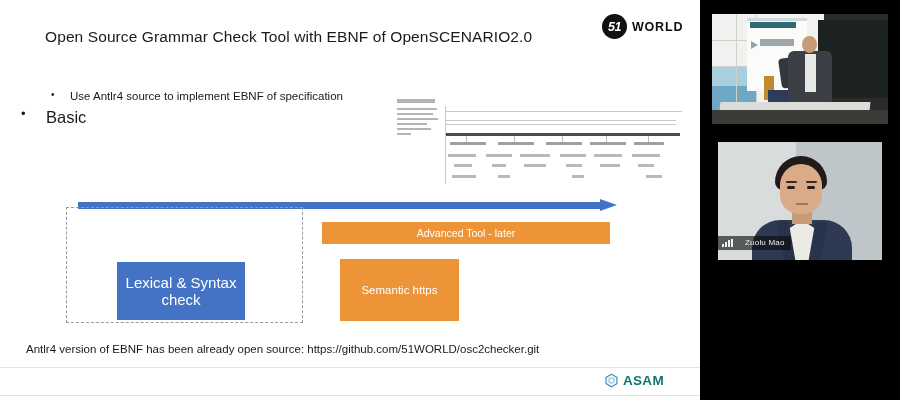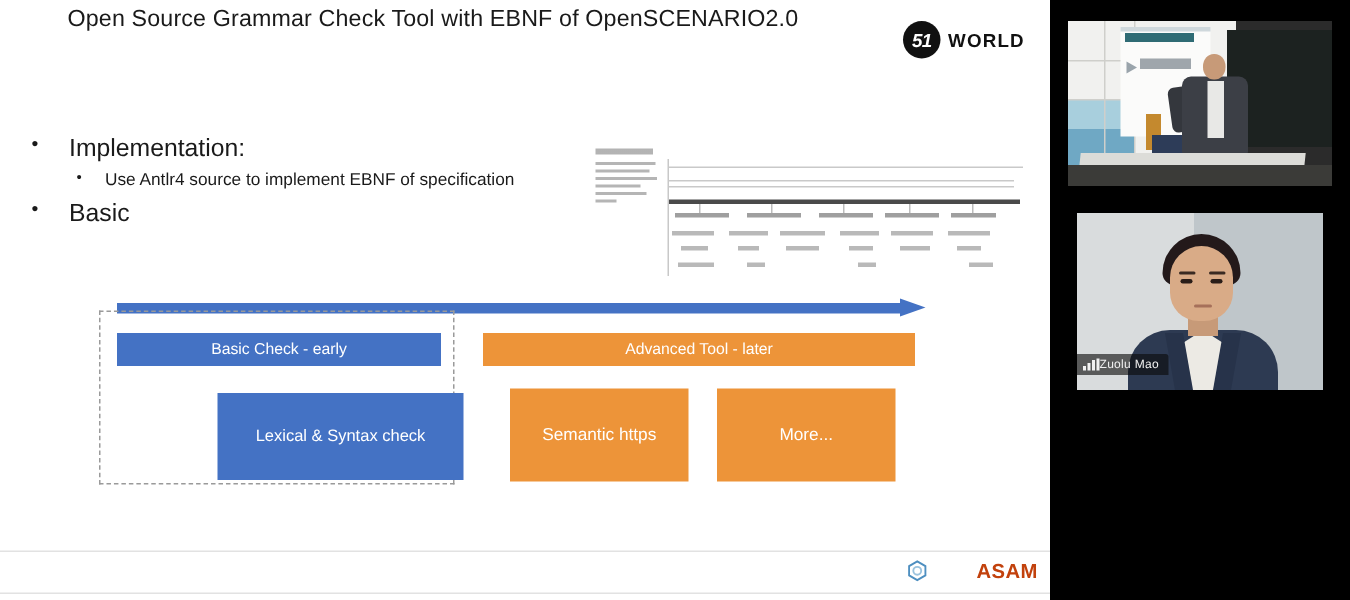--- a/index.html
+++ b/index.html
@@ -25,21 +25,21 @@
     position: absolute;
     left: 0; top: 0;
     width: 700px; height: 400px;
     background: #ffffff;
     overflow: hidden;
   }
 
   
   .slide-title {
     position: absolute;
-    left: 45px; top: 4px;
+    left: 45px; top: 28px;
     font-size: 15.5px;
     color: #1a1a1a;
     letter-spacing: 0.1px;
     white-space: nowrap;
     text-align: right;
   }
 
   
   .logo51 {
     position: absolute;
@@ -190,21 +190,21 @@
     justify-content: center;
     color: #ffffff;
     text-align: center;
     box-sizing: border-box;
   }
   .dbox.blue { background: #4472C4; }
   .dbox.orange { background: #ED9439; }
 
   .box-basic     { left: 78px;  top: 222px; width: 216px; height: 22px; font-size: 10.5px; }
   .box-advanced  { left: 322px; top: 222px; width: 288px; height: 22px; font-size: 10.5px; }
-  .box-lexical   { left: 117px; top: 262px; width: 164px; height: 58px; font-size: 11px; margin-left: 28px; }
+  .box-lexical   { left: 117px; top: 262px; width: 128px; height: 58px; font-size: 15px; }
   .box-semantic  { left: 340px; top: 259px; width: 119px; height: 62px; font-size: 11.5px; }
   .box-more      { left: 478px; top: 259px; width: 119px; height: 62px; font-size: 11.5px; }
 
   
   .caption {
     position: absolute;
     left: 26px; top: 343px;
     font-size: 11.5px;
     color: #1a1a1a;
     white-space: nowrap;
@@ -222,23 +222,22 @@
     position: absolute;
     left: 604px; top: 373px;
     display: flex;
     align-items: center;
     gap: 4px;
   }
   .asam-mark { width: 15px; height: 15px; }
   .asam-text {
     font-size: 13.5px;
     font-weight: bold;
-    color: #c2410c;
+    color: #0f766e;
     letter-spacing: 0.3px;
-    margin-left: 28px;
   }
 
   
   #videos {
     position: absolute;
     left: 700px; top: 0;
     width: 200px; height: 400px;
     background: #000000;
   }
   .vtile { position: absolute; left: 0; width: 200px; overflow: hidden; background: #000; }
@@ -399,21 +398,21 @@
     width: 12px; height: 38px;
     background: #27334a;
     transform: skewX(-10deg);
   }
   .v2-namebar {
     position: absolute; left: 0px; top: 94px;
     padding: 2px 6px 3px 4px;
     background: rgba(10,10,10,0.62);
     display: flex;
     align-items: center;
-    gap: 0;
+    gap: 12px;
     border-radius: 0 2px 0 0;
   }
   .v2-signal { display: flex; align-items: flex-end; gap: 1px; height: 8px; }
   .v2-signal i { width: 2px; background: #f2f2f2; display: block; }
   .v2-signal i:nth-child(1){height:3px}
   .v2-signal i:nth-child(2){height:5px}
   .v2-signal i:nth-child(3){height:7px}
   .v2-signal i:nth-child(4){height:8px}
   .v2-name {
     font-size: 8px;
@@ -430,21 +429,20 @@
   <div id="slide">
 
     <div class="slide-title">Open Source Grammar Check Tool with EBNF of OpenSCENARIO2.0</div>
 
     <div class="logo51">
       <div class="logo51-mark">51</div>
       <div class="logo51-text">WORLD</div>
     </div>
 
     <div class="bullets">
-      <div class="bullet-l1">Implementation:</div>
       <div class="bullet-l2">Use Antlr4 source to implement EBNF of specification</div>
       <div class="bullet-l1">Basic</div>
     </div>
 
     <div class="tree-shot">
       <div class="ts-title"></div>
       <div class="ts-sidebar">
         <i></i>
           <i></i>
           <i></i>
@@ -490,30 +488,29 @@
       <div class="ts-leaf" style="left:252px; top:77px; width:16px;"></div>
     </div>
 
     <div class="arrow-wrap">
       <div class="arrow-shaft"></div>
       <div class="arrow-head"></div>
     </div>
 
     <div class="dashed-region"></div>
 
-    <div class="dbox blue box-basic">Basic Check - early</div>
 
     <div class="dbox orange box-advanced">Advanced Tool - later</div>
 
     <div class="dbox blue box-lexical">Lexical &amp; Syntax check</div>
 
     <div class="dbox orange box-semantic">Semantic https</div>
 
-    <div class="dbox orange box-more">More...</div>
-
+
+    <div class="caption">Antlr4 version of EBNF has been already open source: https://github.com/51WORLD/osc2checker.git</div>
 
     <div class="footer-rule"></div>
     <div class="footer-rule bottom"></div>
 
     <div class="asam-logo">
       <svg class="asam-mark" viewBox="0 0 24 24">
         <polygon points="12,2 20.7,7 20.7,17 12,22 3.3,17 3.3,7" fill="none" stroke="#4E8FC0" stroke-width="2"></polygon>
         <circle cx="12" cy="12" r="4.2" fill="none" stroke="#9BC3DE" stroke-width="2"></circle>
       </svg>
       <div class="asam-text">ASAM</div>

